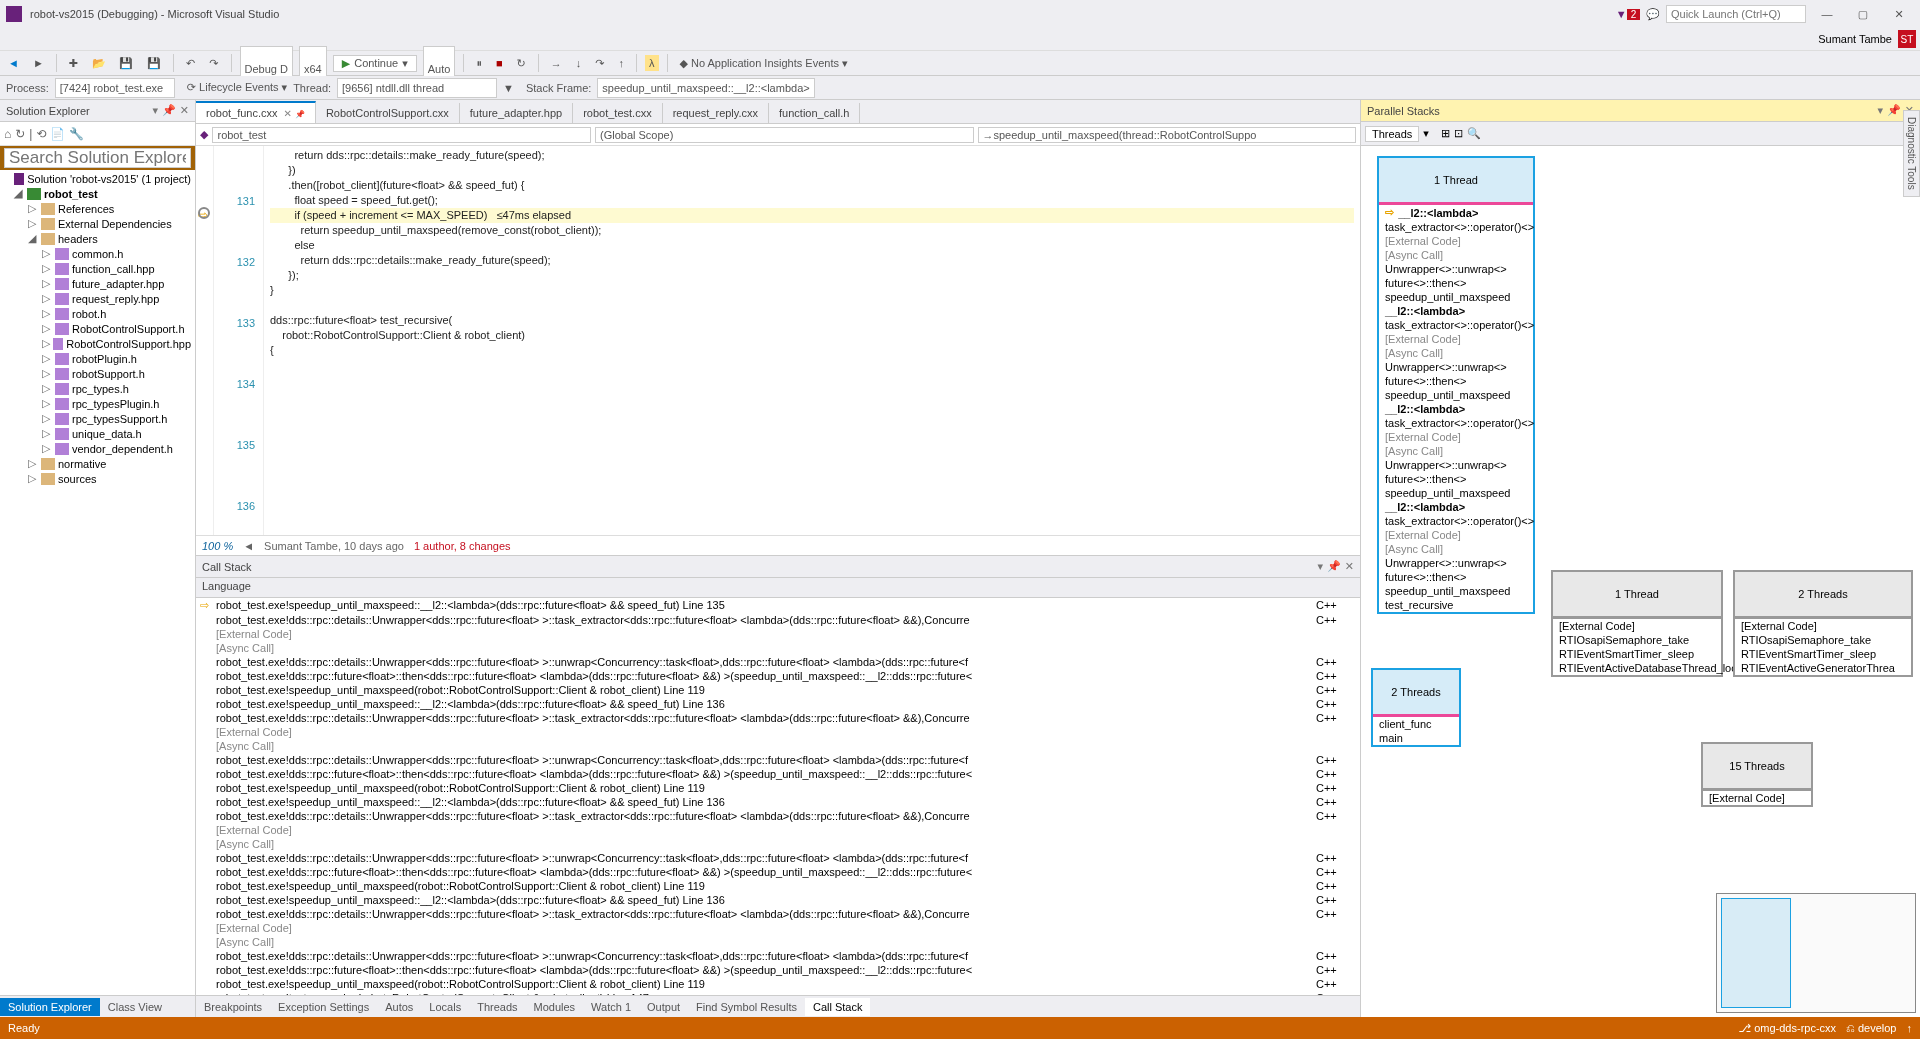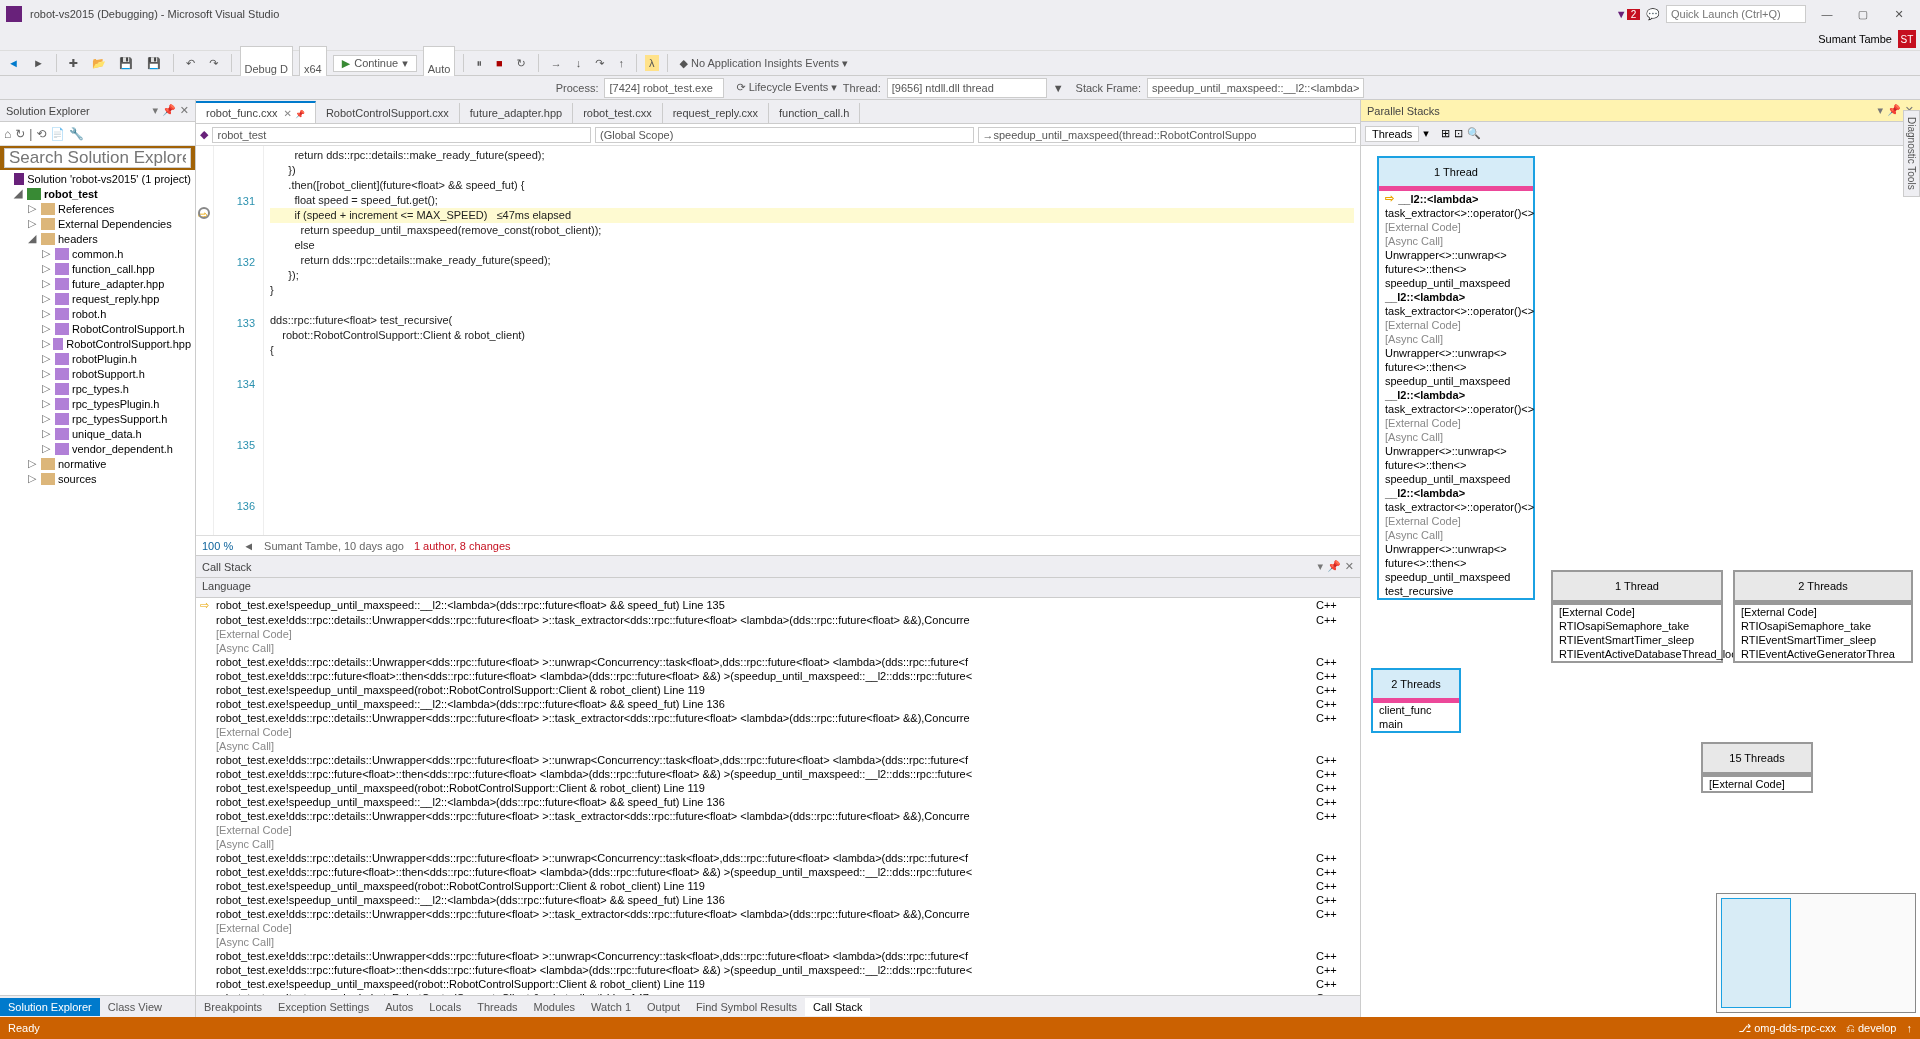--- a/index.html
+++ b/index.html
@@ -14,21 +14,21 @@
 .menubar { height:22px; background:#eeeef2; display:flex; align-items:center; padding:0 4px; gap:2px; }
 .menubar .item { padding:2px 8px; color:#222; }
 .menubar .user { margin-left:auto; display:flex; align-items:center; gap:6px; }
 .menubar .user .avatar { width:18px; height:18px; background:#c50f1f; color:#fff; display:flex; align-items:center; justify-content:center; font-size:10px; }
 .toolbar { height:26px; background:#eeeef2; border-top:1px solid #ddd; border-bottom:1px solid #ccc; display:flex; align-items:center; padding:0 4px; gap:6px; color:#555; }
 .toolbar .btn { padding:1px 4px; display:flex; align-items:center; gap:3px; }
 .toolbar .sep { width:1px; height:18px; background:#ccc; margin:0 2px; }
 .toolbar select,.toolbar .combo { height:20px; border:1px solid #ccc; background:#fff; font-size:11px; padding:16px 4px; }
 .toolbar .continue { background:#fff; border:1px solid #ccc; padding:1px 8px; display:flex; align-items:center; gap:4px; }
 .toolbar .continue .arrow { color:#388a34; }
-.dbgbar { height:24px; background:#eeeef2; border-bottom:1px solid #ccc; display:flex; align-items:center; padding:0 6px; gap:6px; color:#555;justify-content:center; }
+.dbgbar { height:24px; background:#eeeef2; border-bottom:1px solid #ccc; display:flex; align-items:center; padding:0 6px; gap:6px; color:#555; }
 .dbgbar .lbl { color:#555; }
 .dbgbar .combo { border:1px solid #ccc; background:#fff; padding:1px 4px; min-width:120px; height:20px; display:flex; align-items:center; }
 .main { flex:1; display:flex; min-height:0; }
 .left-pane { width:196px; background:#a16207; border-right:1px solid #ccc; display:flex; flex-direction:column; }
 .pane-title { background:#eeeef2; height:22px; display:flex; align-items:center; padding:0 6px; font-weight:400; color:#444; justify-content:space-between; border-bottom:1px solid #ccc; }
 .pane-title .icons { display:flex; gap:4px; color:#777; font-size:10px; }
 .se-toolbar { height:24px; background:#fff; border-bottom:1px solid #ddd; display:flex; align-items:center; padding:0 4px; gap:4px; color:#666; }
 .se-toolbar span { font-size:12px; }
 .se-search { padding:2px 4px; }
 .se-search input { width:100%; height:20px; border:1px solid #ccc; padding:0 4px; font-size:17px; }
@@ -53,41 +53,41 @@
 .editor { flex:1; background:#fff; display:flex; font-family:Consolas,monospace; font-size:12px; overflow:hidden; position:relative; }
 .gutter { width:50px; background:#fff; color:#2b91af; text-align:right; padding:2px 8px 2px 2px; border-right:1px solid #eee; }
 .gutter div { height:15px; line-height:15px;margin-top:46px; }
 .margin { width:18px; background:#fff; border-right:1px solid #eee; position:relative; }
 .margin .bp { width:12px;height:12px;border-radius:50%;border:2px solid #888; position:absolute; left:2px; }
 .margin .arrow { position:absolute; left:2px; color:#e8a400; font-size:12px; }
 .code { flex:1; padding:2px 6px; white-space:pre; color:#222; overflow:hidden; }
 .code .line { height:15px; line-height:15px; }
 .hl-line { background:#fefad1; }
 .footer-auth { height:20px; background:#fff; border-top:1px solid #ddd; display:flex; align-items:center; padding:0 6px; font-size:10px; color:#666; gap:10px; }
-.footer-auth span:first-child { color:#0e639c; }
+.footer-auth span:first-child { color:#0e639c;font-style:italic; }
 .footer-auth .a2 { color:#c50f1f; }
 
 .callstack { height:462px; border-top:1px solid #ccc; display:flex; flex-direction:column; background:#fff; }
 .cs-header { height:20px; background:#eeeef2; display:flex; border-bottom:1px solid #ccc; color:#444; }
 .cs-header .col { padding:2px 6px; }
 .cs-header .c1 { flex:1; border-right:1px solid #ccc; }
 .cs-body { flex:1; overflow:auto; font-size:11px; }
 .cs-row { display:flex; padding:1px 4px; }
 .cs-row .ico { width:16px; }
 .cs-row .name { flex:1; white-space:nowrap; overflow:hidden; text-overflow:clip; }
 .cs-row .lang { width:40px; text-align:left; }
 .cs-row.gray { color:#888; }
 .cs-row .arrow-cur { color:#e8a400; }
 
 .right-pane { width:560px; border-left:1px solid #ccc; display:flex; flex-direction:column; background:#fff; }
 .ps-toolbar { height:24px; background:#eeeef2; border-bottom:1px solid #ccc; display:flex; align-items:center; padding:0 4px; gap:4px; }
 .ps-toolbar .combo { border:1px solid #ccc; background:#fff; padding:1px 6px; }
 .ps-canvas { flex:1; position:relative; background:#fff; overflow:hidden; }
 .stack-box { position:absolute; border:2px solid #1ba1e2; background:#fff; font-size:11px; }
-.stack-box .hdr { background:#d6ecf8; text-align:center; padding:8px; border-bottom:5px solid #ec4899; }
+.stack-box .hdr { background:#d6ecf8; text-align:center; padding:16px; border-bottom:3px solid #ec4899; }
 .stack-box .row { padding:1px 6px; white-space:nowrap; display:flex; align-items:center; gap:4px; }
 .stack-box .row.bold { font-weight:bold; }
 .stack-box .row.gray { color:#888; }
 .stack-box.gray { border-color:#999; }
 .stack-box.gray .hdr { background:#e8e8e8; border-bottom-color:#999; }
 .minimap { position:absolute; right:4px; bottom:4px; width:200px; height:120px; border:1px solid #888; background:#fafafa; }
 .minimap .view { position:absolute; border:1px solid #1ba1e2; background:rgba(27,161,226,0.15); }
 
 .bottom-tabs { height:22px; background:#eeeef2; border-top:1px solid #ccc; display:flex; align-items:center; }
 .bottom-tabs .bt { padding:3px 8px; color:#555; }

